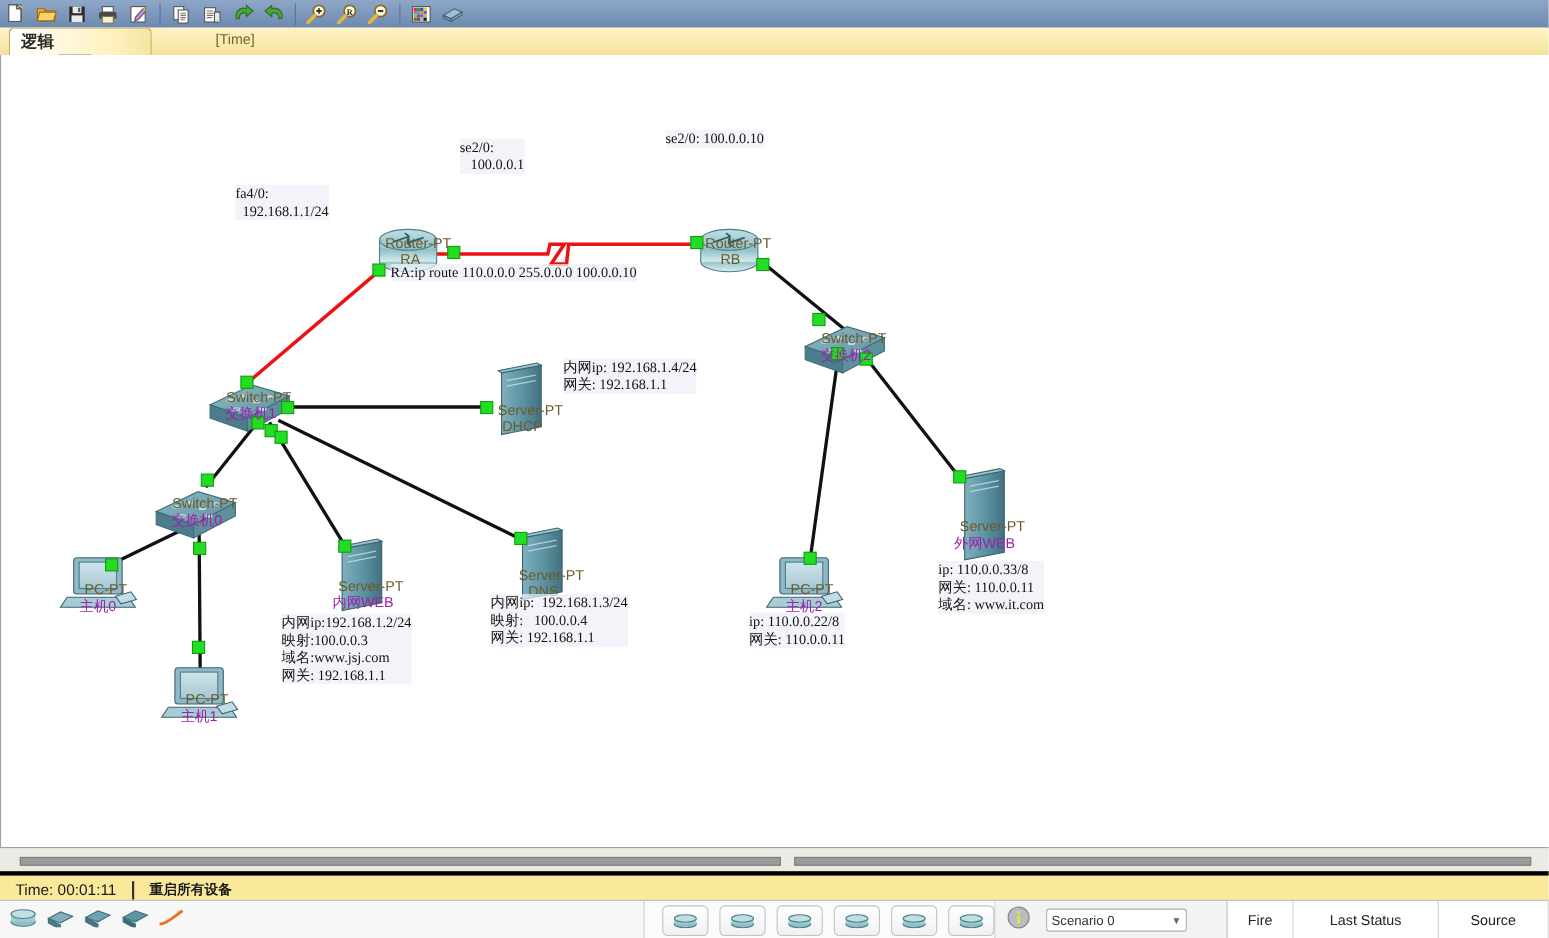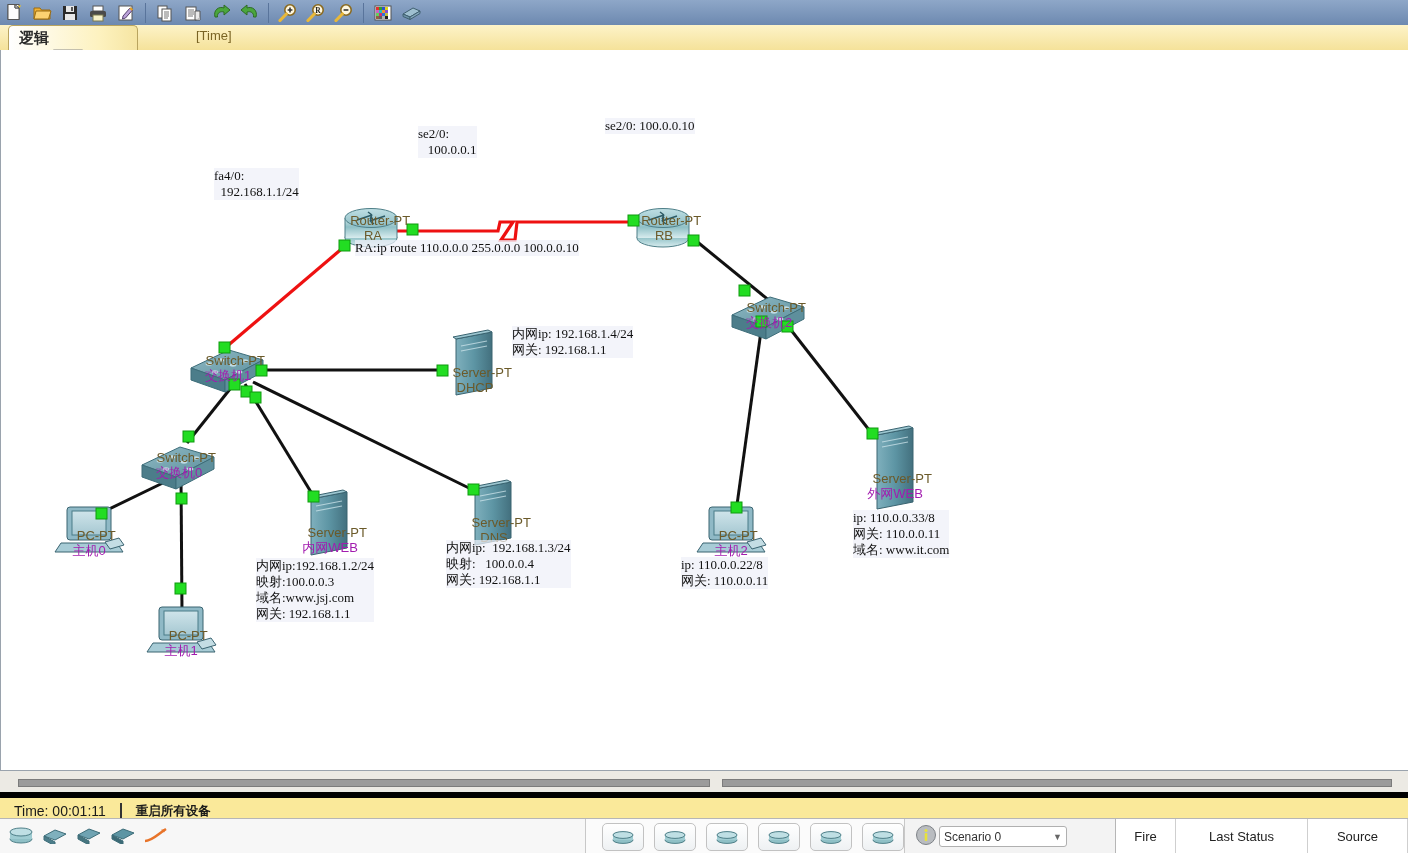--- a/index.html
+++ b/index.html
@@ -67,21 +67,21 @@
   .devcn{color:#a21caf;}
   
   #scrollarea{
     position:absolute;left:0;top:770px;width:1408px;height:22px;
     background:#eceae4;border-top:1px solid #9aa3ad;
   }
   .hsb{position:absolute;top:8px;height:6px;background:#9b9b9b;border:1px solid #7c7c7c;}
   
   #statusbar{
     position:absolute;left:0;top:792px;width:1408px;height:26px;
-    background:#fae99a;border-top:6px solid #000000;
+    background:#fae99a;border-top:4px solid #000000;
     display:flex;align-items:center;
   }
   #timetxt{font-size:14px;color:#1a1a1a;padding-left:14px;font-weight:500;}
   .vsep{width:2px;height:17px;background:#333;margin:0 14px;}
   #restarttxt{font-size:12.5px;color:#1a1a1a;font-weight:bold;}
   
   #bottompanel{
     position:absolute;left:0;top:818px;width:1408px;height:35px;
     background:#f3f3f3;border-top:1px solid #b6b6b6;
     display:flex;align-items:flex-start;
@@ -95,21 +95,21 @@
     flex:1;height:35px;display:flex;align-items:center;gap:10px;
     padding-left:16px;box-sizing:border-box;background:#fbfbfb;
     border-right:1px solid #c8c8c8;
   }
   .devsq{
     width:40px;height:26px;border:1px solid #c2c2c2;border-radius:5px;
     background:linear-gradient(#ffffff,#eef1f3);
     display:flex;align-items:center;justify-content:center;
   }
   #scenariobox{
-    width:215px;height:35px;display:flex;align-items:center;gap:2px;
+    width:215px;height:35px;display:flex;align-items:center;gap:14px;
     padding-left:10px;box-sizing:border-box;background:#f3f3f3;
   }
   #scenariosel{
     width:128px;height:21px;border:1px solid #b0b0b0;border-radius:3px;
     background:#fff;font-size:12px;color:#333;
     display:flex;align-items:center;padding:0 4px;box-sizing:border-box;
     justify-content:space-between;
   }
   #evttable{
     flex:1;height:35px;display:flex;align-items:flex-end;

